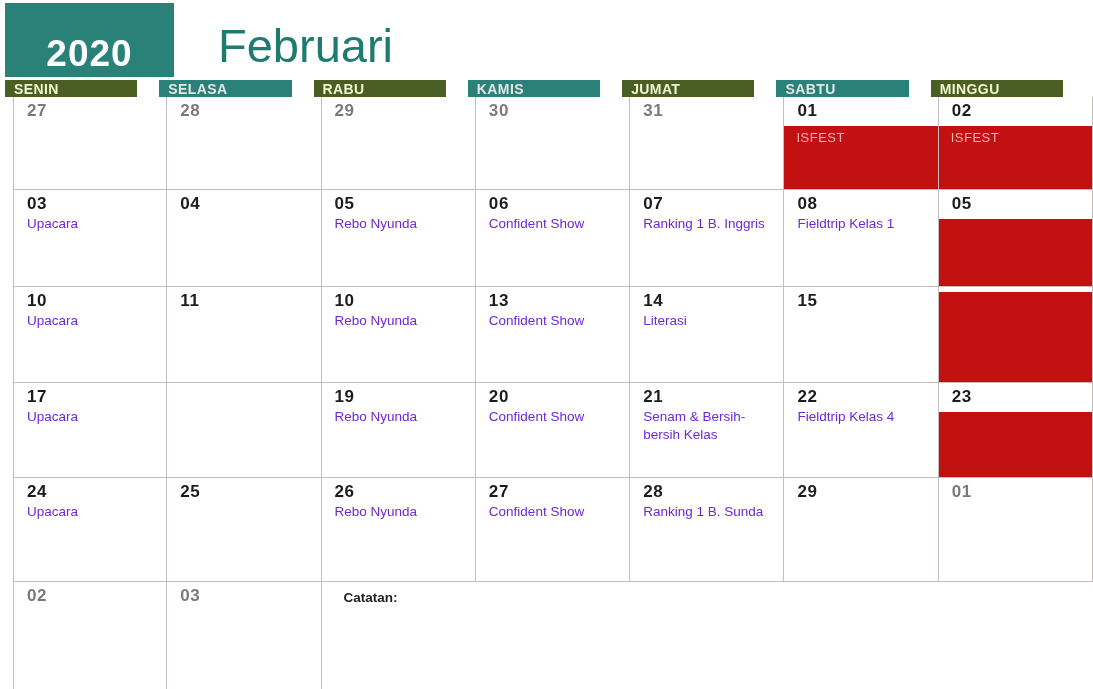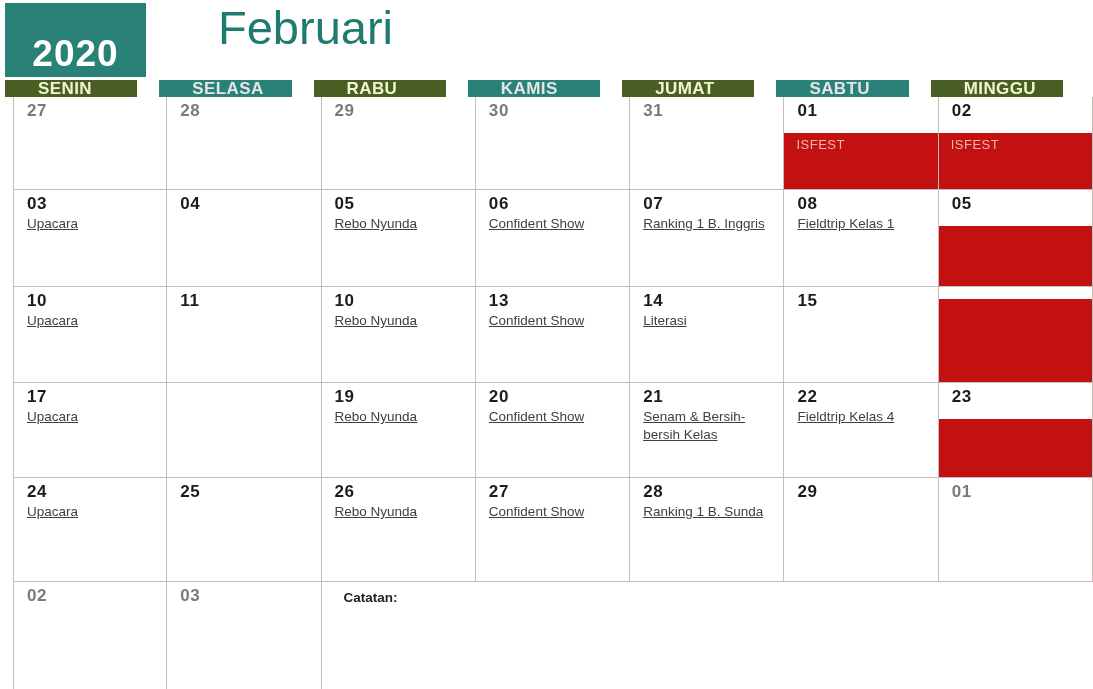--- a/index.html
+++ b/index.html
@@ -6,38 +6,38 @@
     --teal:#2A8178; --olive:#4A5E23; --olive-text:#EFF6D0; --red:#C31111;
     --red-label-text:#F2B3B3; --muted-date:#7A7A7A; --date:#1C1C1C;
     --title-teal:#1F7A70; --border:#C6BCBC;
   }
   html,body{margin:0;padding:0;}
   body{
     width:1093px;height:689px;position:relative;background:#fff;overflow:hidden;
     font-family:"Liberation Sans",sans-serif;
   }
   .year-box{
-    position:absolute;left:5px;top:3px;width:141px;height:74px;
+    position:absolute;left:5px;top:3px;width:169px;height:74px;
     background:var(--teal);box-sizing:border-box;
     display:flex;align-items:flex-end;justify-content:center;padding-bottom:5px;
   }
   .year-label{color:#fff;font-size:37px;font-weight:bold;letter-spacing:1px;line-height:1;}
   .month-title{
-    position:absolute;left:218px;top:2px;font-size:47px;line-height:1.1;
+    position:absolute;left:218px;top:20px;font-size:47px;line-height:1.1;
     color:var(--title-teal);
     text-align:right;
   }
   .day-headers{
     position:absolute;left:5px;top:80px;width:1080px;
     display:grid;grid-template-columns:repeat(7,1fr);
   }
   .day-header{
     height:17px;margin-right:22px;box-sizing:border-box;
-    display:flex;align-items:center;padding-left:33px;
-    font-size:17px;font-weight:bold;letter-spacing:0.4px;
+    display:flex;align-items:center;padding-left:9px;
+    font-size:14px;font-weight:bold;letter-spacing:0.4px;
   }
   .day-header.olive{background:var(--olive);color:var(--olive-text);}
   .day-header.teal{background:var(--teal);color:#e5e5e5;}
   .grid{
     position:absolute;left:5px;top:97px;width:1080px;
     display:grid;grid-template-columns:repeat(7,1fr);
     grid-template-rows:93px 97px 96px 95px 104px 107px;
     padding-left:8px;
   }
   .cell{
@@ -46,25 +46,24 @@
   }
   .cell.col-first{border-left:1px solid var(--border);}
   .cell.row-last{border-bottom:none;}
   .cell.notes-cell{grid-column:span 5;border-right:none;font-weight:bold;}
   .date{
     font-size:17px;font-weight:bold;color:var(--date);
     padding:4px 0 0 13px;letter-spacing:0.6px;line-height:1.2;
   }
   .cell.muted .date{color:var(--muted-date);}
   .event{
-    font-size:13.5px;color:#404040;line-height:1.32;
+    font-size:13.5px;color:#6d28d9;line-height:1.32;
     padding:1px 12px 0 13px;
-    text-decoration:underline;
-  }
-  .red-block{display:none;flex:1 1 auto;margin-top:11px;background:var(--red);}
+  }
+  .red-block{display:none;flex:1 1 auto;margin-top:4px;background:var(--red);}
   .cell.has-red .red-block{display:block;}
   .red-label{
     display:block;padding:4px 0 0 12px;
     font-size:13px;color:var(--red-label-text);letter-spacing:0.5px;
   }
   .notes-label{font-size:13.5px;color:#1F1F1F;padding:8px 0 0 22px;}
 </style>
 </head>
 <body>
 

